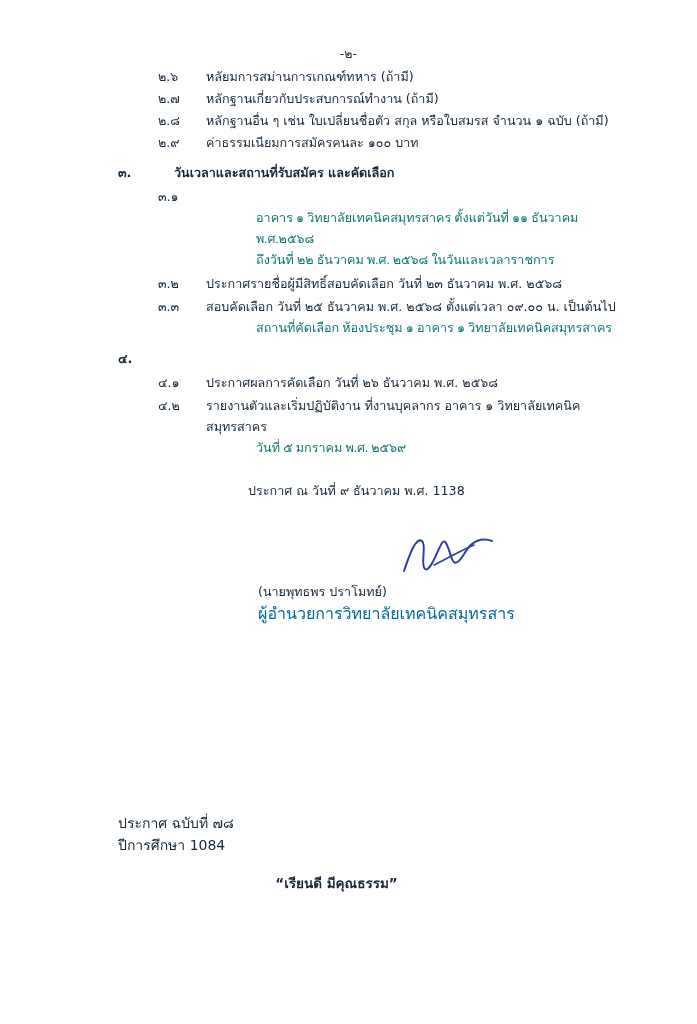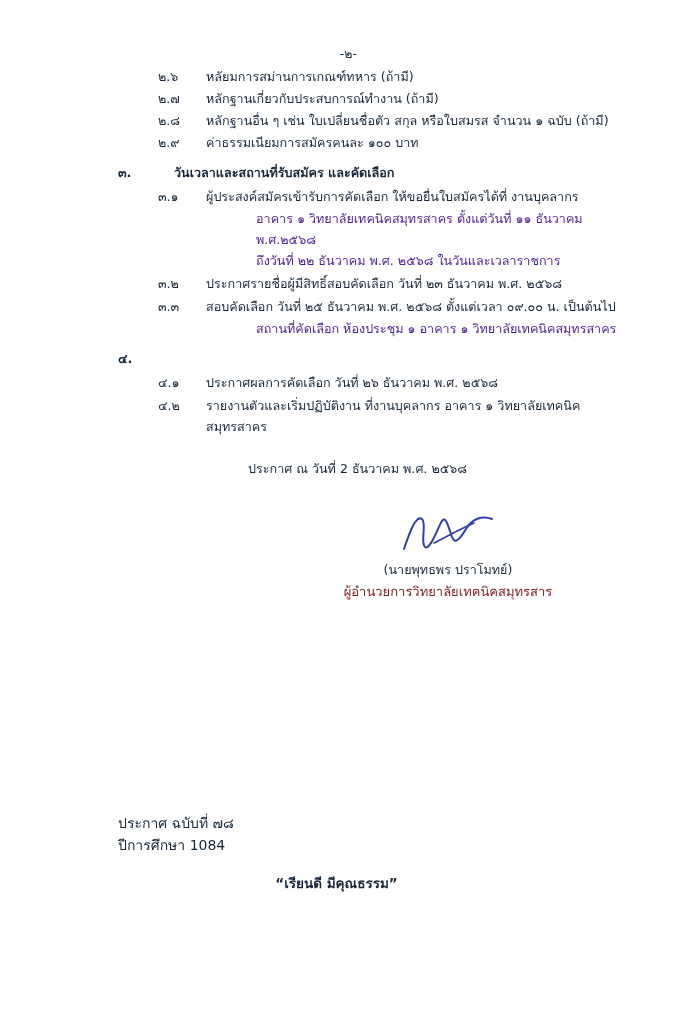--- a/index.html
+++ b/index.html
@@ -63,54 +63,55 @@
     font-weight: bold;
   }
   .heading {
     margin-top: 9px;
     margin-bottom: 3px;
   }
   .cont {
     margin-left: 138px;
     font-size: 12.6px;
     line-height: 21px;
-    color: #4c1d95;
+    color: #0f766e;
+    font-family: Liberation Serif, serif;
   }
   .group {
     margin-bottom: 2px;
   }
   .announce-date {
     margin-top: 22px;
     margin-left: 130px;
     font-size: 12.6px;
     color: #17283a;
   }
   .sign-block {
     margin-top: 34px;
-    text-align: center;
+    text-align: left;
     padding-left: 140px;
   }
   .signature {
     height: 46px;
     position: relative;
   }
   .signature svg {
     position: absolute;
     left: 50%;
     top: -4px;
     transform: translateX(-54px);
   }
   .sign-name {
     font-size: 12.6px;
     color: #17283a;
     line-height: 22px;
   }
   .sign-title {
-    font-size: 13px;
-    color: #7f1d1d;
+    font-size: 16px;
+    color: #0369a1;
     line-height: 22px;
   }
   .footer-left {
     position: absolute;
     left: 118px;
     top: 812px;
     font-size: 14px;
     line-height: 22px;
     color: #17283a;
   }
@@ -152,21 +153,20 @@
     </div>
 
     <div class="line heading">
       <span class="num">๓.</span>
       <span class="txt">วันเวลาและสถานที่รับสมัคร และคัดเลือก</span>
     </div>
 
     <div class="group">
       <div class="line">
         <span class="num sub">๓.๑</span>
-        <span class="txt">ผู้ประสงค์สมัครเข้ารับการคัดเลือก ให้ขอยื่นใบสมัครได้ที่ งานบุคลากร</span>
       </div>
       <div class="cont">อาคาร ๑ วิทยาลัยเทคนิคสมุทรสาคร ตั้งแต่วันที่ ๑๑ ธันวาคม พ.ศ.๒๕๖๘</div>
       <div class="cont">ถึงวันที่ ๒๒ ธันวาคม พ.ศ. ๒๕๖๘ ในวันและเวลาราชการ</div>
     </div>
 
     <div class="group">
       <div class="line">
         <span class="num sub">๓.๒</span>
         <span class="txt">ประกาศรายชื่อผู้มีสิทธิ์สอบคัดเลือก วันที่ ๒๓ ธันวาคม พ.ศ. ๒๕๖๘</span>
       </div>
@@ -189,23 +189,24 @@
         <span class="num sub">๔.๑</span>
         <span class="txt">ประกาศผลการคัดเลือก วันที่ ๒๖ ธันวาคม พ.ศ. ๒๕๖๘</span>
       </div>
     </div>
 
     <div class="group">
       <div class="line">
         <span class="num sub">๔.๒</span>
         <span class="txt">รายงานตัวและเริ่มปฏิบัติงาน ที่งานบุคลากร อาคาร ๑ วิทยาลัยเทคนิคสมุทรสาคร</span>
       </div>
-    </div>
-
-    <div class="announce-date">ประกาศ  ณ  วันที่  2  ธันวาคม พ.ศ. ๒๕๖๘</div>
+      <div class="cont">วันที่ ๕ มกราคม พ.ศ. ๒๕๖๙</div>
+    </div>
+
+    <div class="announce-date">ประกาศ  ณ  วันที่  ๙  ธันวาคม พ.ศ. 1138</div>
 
     <div class="sign-block">
       <div class="signature">
         <svg width="110" height="48" viewBox="0 0 110 48" fill="none" xmlns="http://www.w3.org/2000/svg">
           <path d="M10 40 C16 22, 22 6, 28 10 C33 14, 26 34, 31 38 C36 42, 44 18, 48 12 C52 6, 55 20, 58 28 C61 36, 66 30, 72 20 C78 10, 88 6, 98 10" stroke="#2f3ea8" stroke-width="2" stroke-linecap="round" fill="none"></path>
           <path d="M40 34 C52 28, 66 20, 80 14" stroke="#2f3ea8" stroke-width="1.6" stroke-linecap="round" fill="none"></path>
         </svg>
       </div>
       <div class="sign-name">(นายพุทธพร  ปราโมทย์)</div>
       <div class="sign-title">ผู้อำนวยการวิทยาลัยเทคนิคสมุทรสาร</div>

